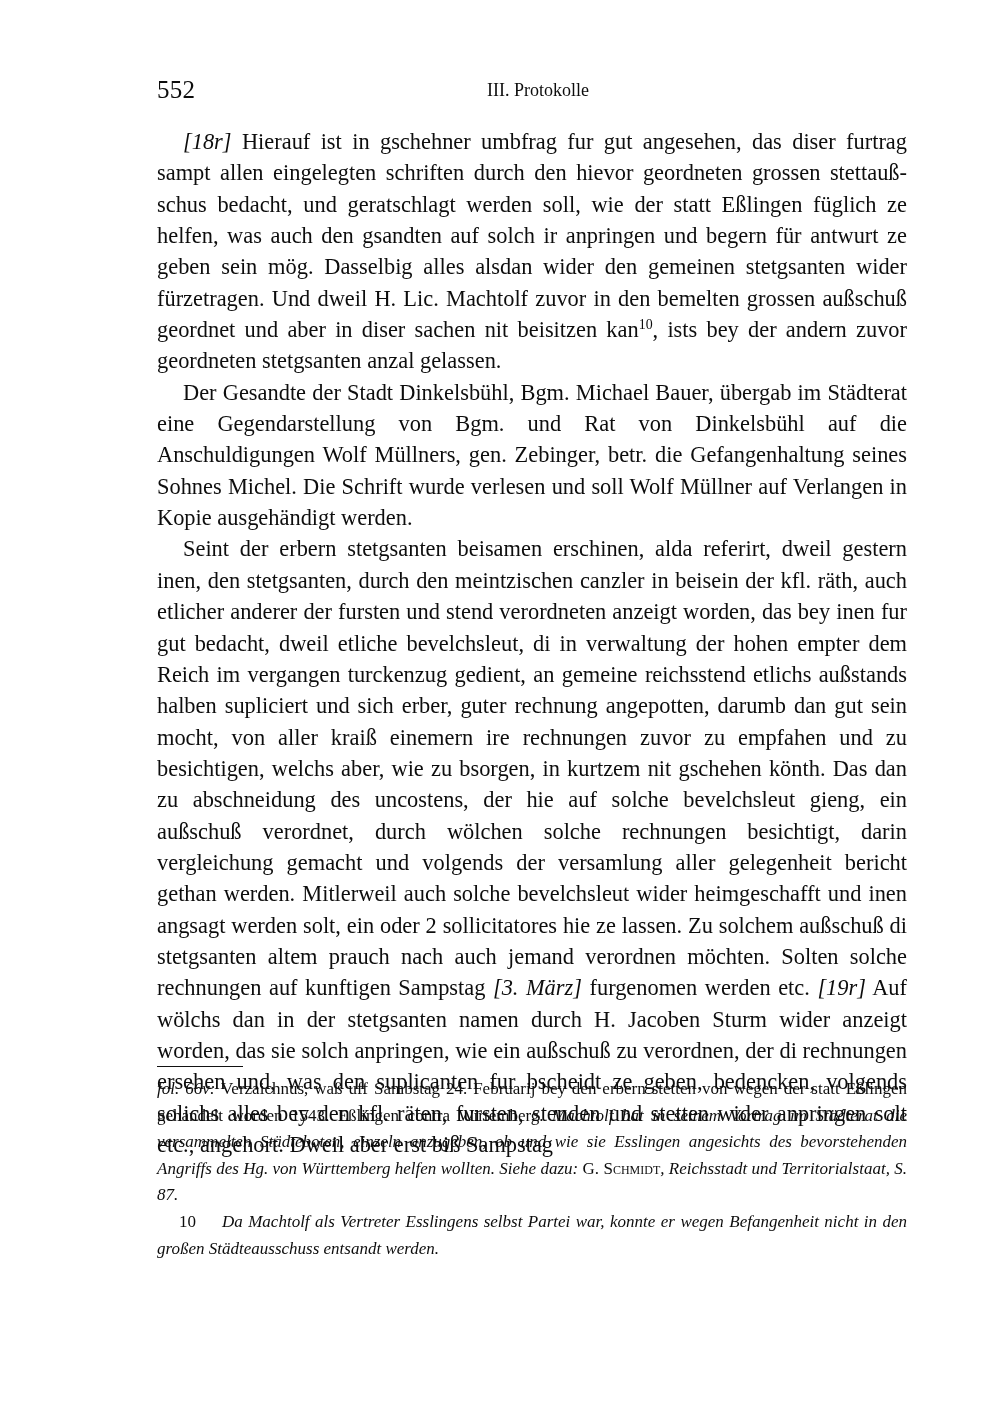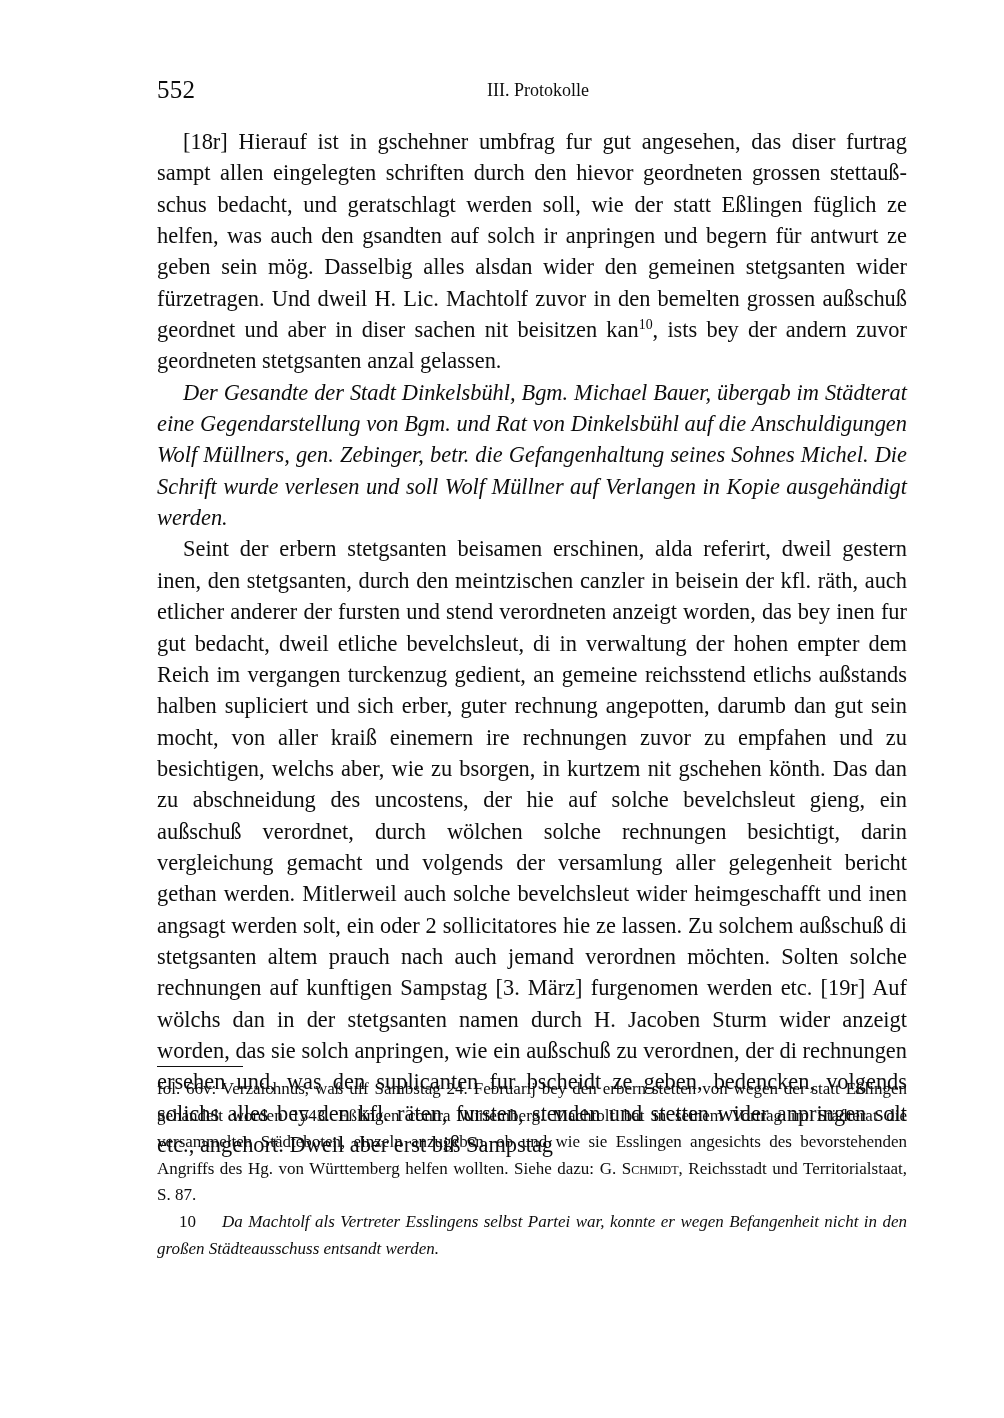--- a/index.html
+++ b/index.html
@@ -67,25 +67,24 @@
     line-height: 31.35px;
     text-align: justify;
     text-justify: inter-word;
     hyphens: manual;
     -webkit-hyphens: manual;
   }
   p.para.indent {
     text-indent: 26px;
   }
   p.para.regest {
-    font-style: italic;
   }
   
 
-  .it { }
+  .it { font-style: italic; }
 
   sup.fnref {
     font-size: 0.62em;
     vertical-align: super;
     line-height: 0;
   }
 
   
   .footnotes {
     position: absolute;

